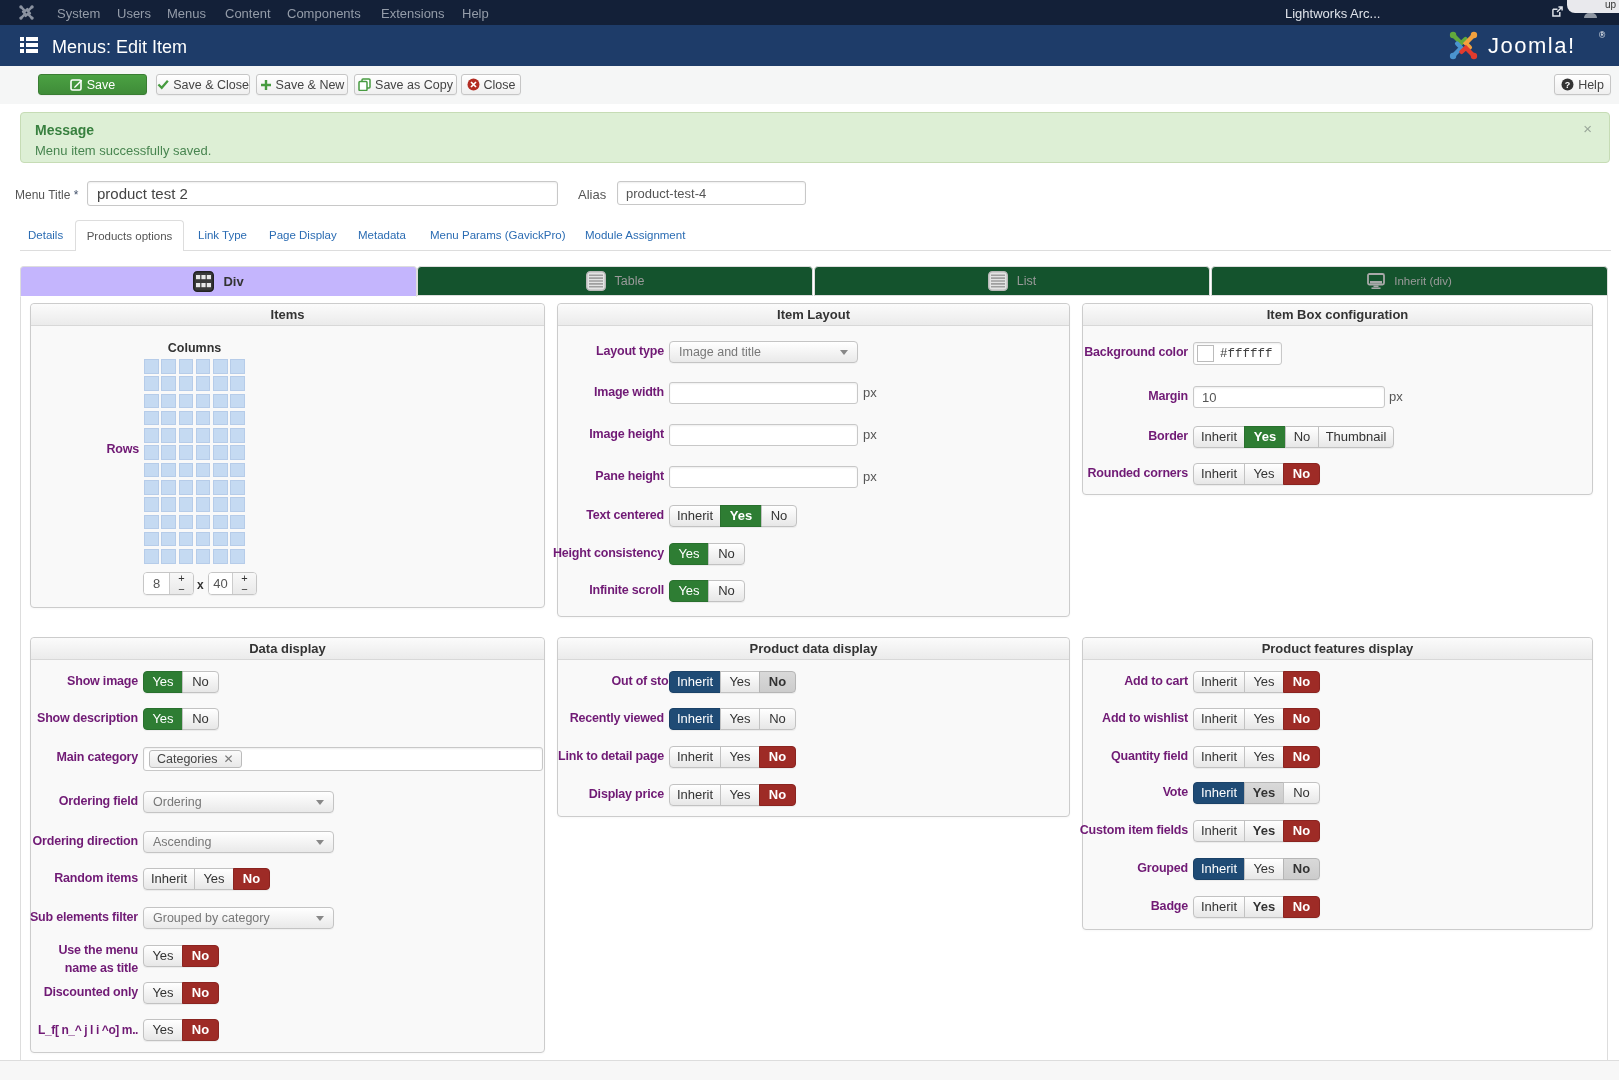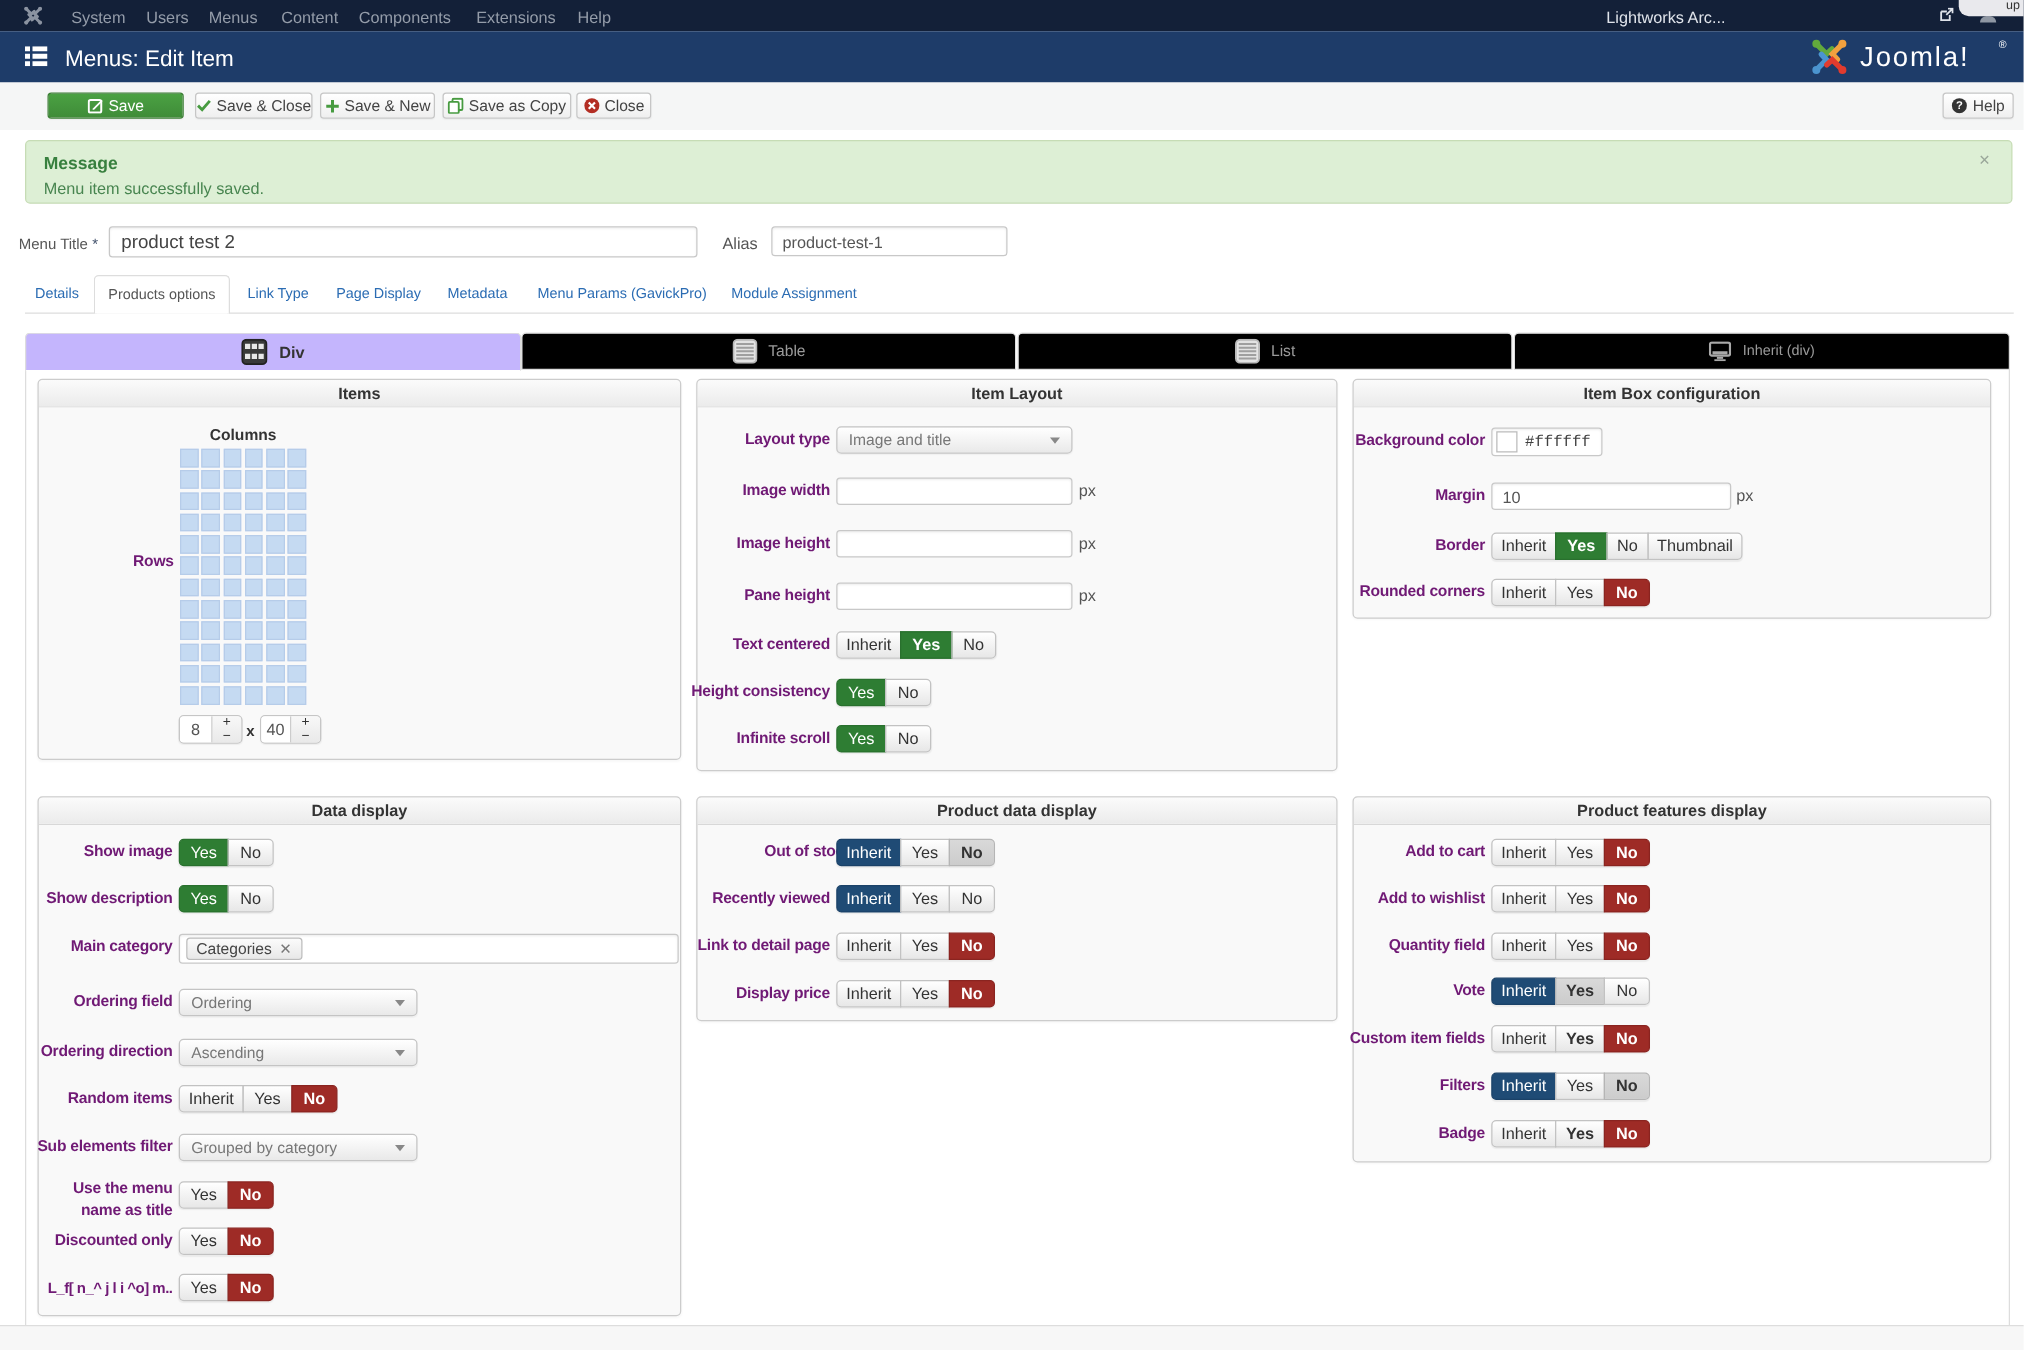--- a/index.html
+++ b/index.html
@@ -43,21 +43,21 @@
 .seg.f{border-radius:4px 0 0 4px;margin-left:0}
 .seg.l{border-radius:0 4px 4px 0}
 .seg.g{background:#2e7d33;border-color:#29702e;color:#fff}
 .seg.gb{background:#2e7d33;border-color:#29702e;color:#fff;font-weight:bold}
 .seg.r{background:#9e2b26;border-color:#8a2420;color:#fff;font-weight:bold}
 .seg.b{background:#1f4b75;border-color:#1b4268;color:#fff}
 .seg.gr{background:linear-gradient(#d9d9d9,#cccccc);font-weight:bold;border-color:#b5b5b5}
 .seg.wb{font-weight:bold}
 
 .stab{position:absolute;top:266px;height:30px;border:1px solid #ddd;border-radius:4px 4px 0 0;
-  background:#000000;display:flex;align-items:center;justify-content:center;gap:9px;
+  background:#14532d;display:flex;align-items:center;justify-content:center;gap:9px;
   font-size:12.5px;color:#9a9a9a}
 
 #cgrid{position:absolute;left:144px;top:359px;display:grid;
   grid-template-columns:repeat(6,14.6px);grid-auto-rows:14.6px;gap:2.7px}
 #cgrid div{background:#c5daf2;border:1px solid #b6cce9}
 </style></head>
 <body>
 
 <div id="topbar">
 <svg class="abs" style="left:19px;top:5px" width="15" height="15" viewBox="0 0 100 100">
@@ -160,21 +160,21 @@
     <span>Help</span>
   </div>
 <div id="msg">
     <div style="position:absolute;left:14px;top:9px;font-size:14px;font-weight:bold;color:#38803f">Message</div>
     <div style="position:absolute;left:14px;top:30px;font-size:13px;color:#488550">Menu item successfully saved.</div>
     <div style="position:absolute;right:17px;top:7px;font-size:15px;color:#9aa79a">×</div>
   </div>
 <span class="abs" style="left:15px;top:188px;font-size:12px;color:#555">Menu Title <span style="color:#42516b">*</span></span>
 <div class="inp" style="left:87px;top:181px;width:471px;height:25px;padding-left:9px;font-size:15px;color:#444">product test 2</div>
 <span class="abs" style="left:578px;top:187px;font-size:13px;color:#555">Alias</span>
-<div class="inp" style="left:617px;top:181px;width:189px;height:24px;padding-left:8px">product-test-1</div>
+<div class="inp" style="left:617px;top:181px;width:189px;height:24px;padding-left:8px">product-test-4</div>
 <div class="abs" style="left:20px;top:250px;width:1591px;height:1px;background:#ddd"></div>
 <div class="abs" style="left:75px;top:220px;width:109px;height:31px;background:#fff;border:1px solid #ddd;border-bottom:none;border-radius:4px 4px 0 0;text-align:center;line-height:30px;font-size:11.5px;color:#555">Products options</div>
 <span class="abs" style="left:28px;top:229px;font-size:11.5px;color:#2b6cb3">Details</span>
 <span class="abs" style="left:198px;top:229px;font-size:11.5px;color:#2b6cb3">Link Type</span>
 <span class="abs" style="left:269px;top:229px;font-size:11.5px;color:#2b6cb3">Page Display</span>
 <span class="abs" style="left:358px;top:229px;font-size:11.5px;color:#2b6cb3">Metadata</span>
 <span class="abs" style="left:430px;top:229px;font-size:11.5px;color:#2b6cb3">Menu Params (GavickPro)</span>
 <span class="abs" style="left:585px;top:229px;font-size:11.5px;color:#2b6cb3">Module Assignment</span>
 <div class="abs" style="left:20px;top:296px;width:1588px;height:764px;background:#fff;border-left:1px solid #ddd;border-right:1px solid #ddd"></div>
 <div class="stab" style="left:417px;width:396px">
@@ -463,21 +463,21 @@
     <div class="seg f b" style="width:52px">Inherit</div>
     <div class="seg gr" style="width:40px">Yes</div>
     <div class="seg l" style="width:37px">No</div>
   </div>
 <div class="lbl" style="left:928px;top:823px;width:260px;">Custom item fields</div>
 <div class="bg" style="left:1193px;top:820px">
     <div class="seg f" style="width:52px">Inherit</div>
     <div class="seg wb" style="width:40px">Yes</div>
     <div class="seg l r" style="width:37px">No</div>
   </div>
-<div class="lbl" style="left:928px;top:861px;width:260px;">Filters</div>
+<div class="lbl" style="left:928px;top:861px;width:260px;">Grouped</div>
 <div class="bg" style="left:1193px;top:858px">
     <div class="seg f b" style="width:52px">Inherit</div>
     <div class="seg" style="width:40px">Yes</div>
     <div class="seg l gr" style="width:37px">No</div>
   </div>
 <div class="lbl" style="left:928px;top:899px;width:260px;">Badge</div>
 <div class="bg" style="left:1193px;top:896px">
     <div class="seg f" style="width:52px">Inherit</div>
     <div class="seg wb" style="width:40px">Yes</div>
     <div class="seg l r" style="width:37px">No</div>

